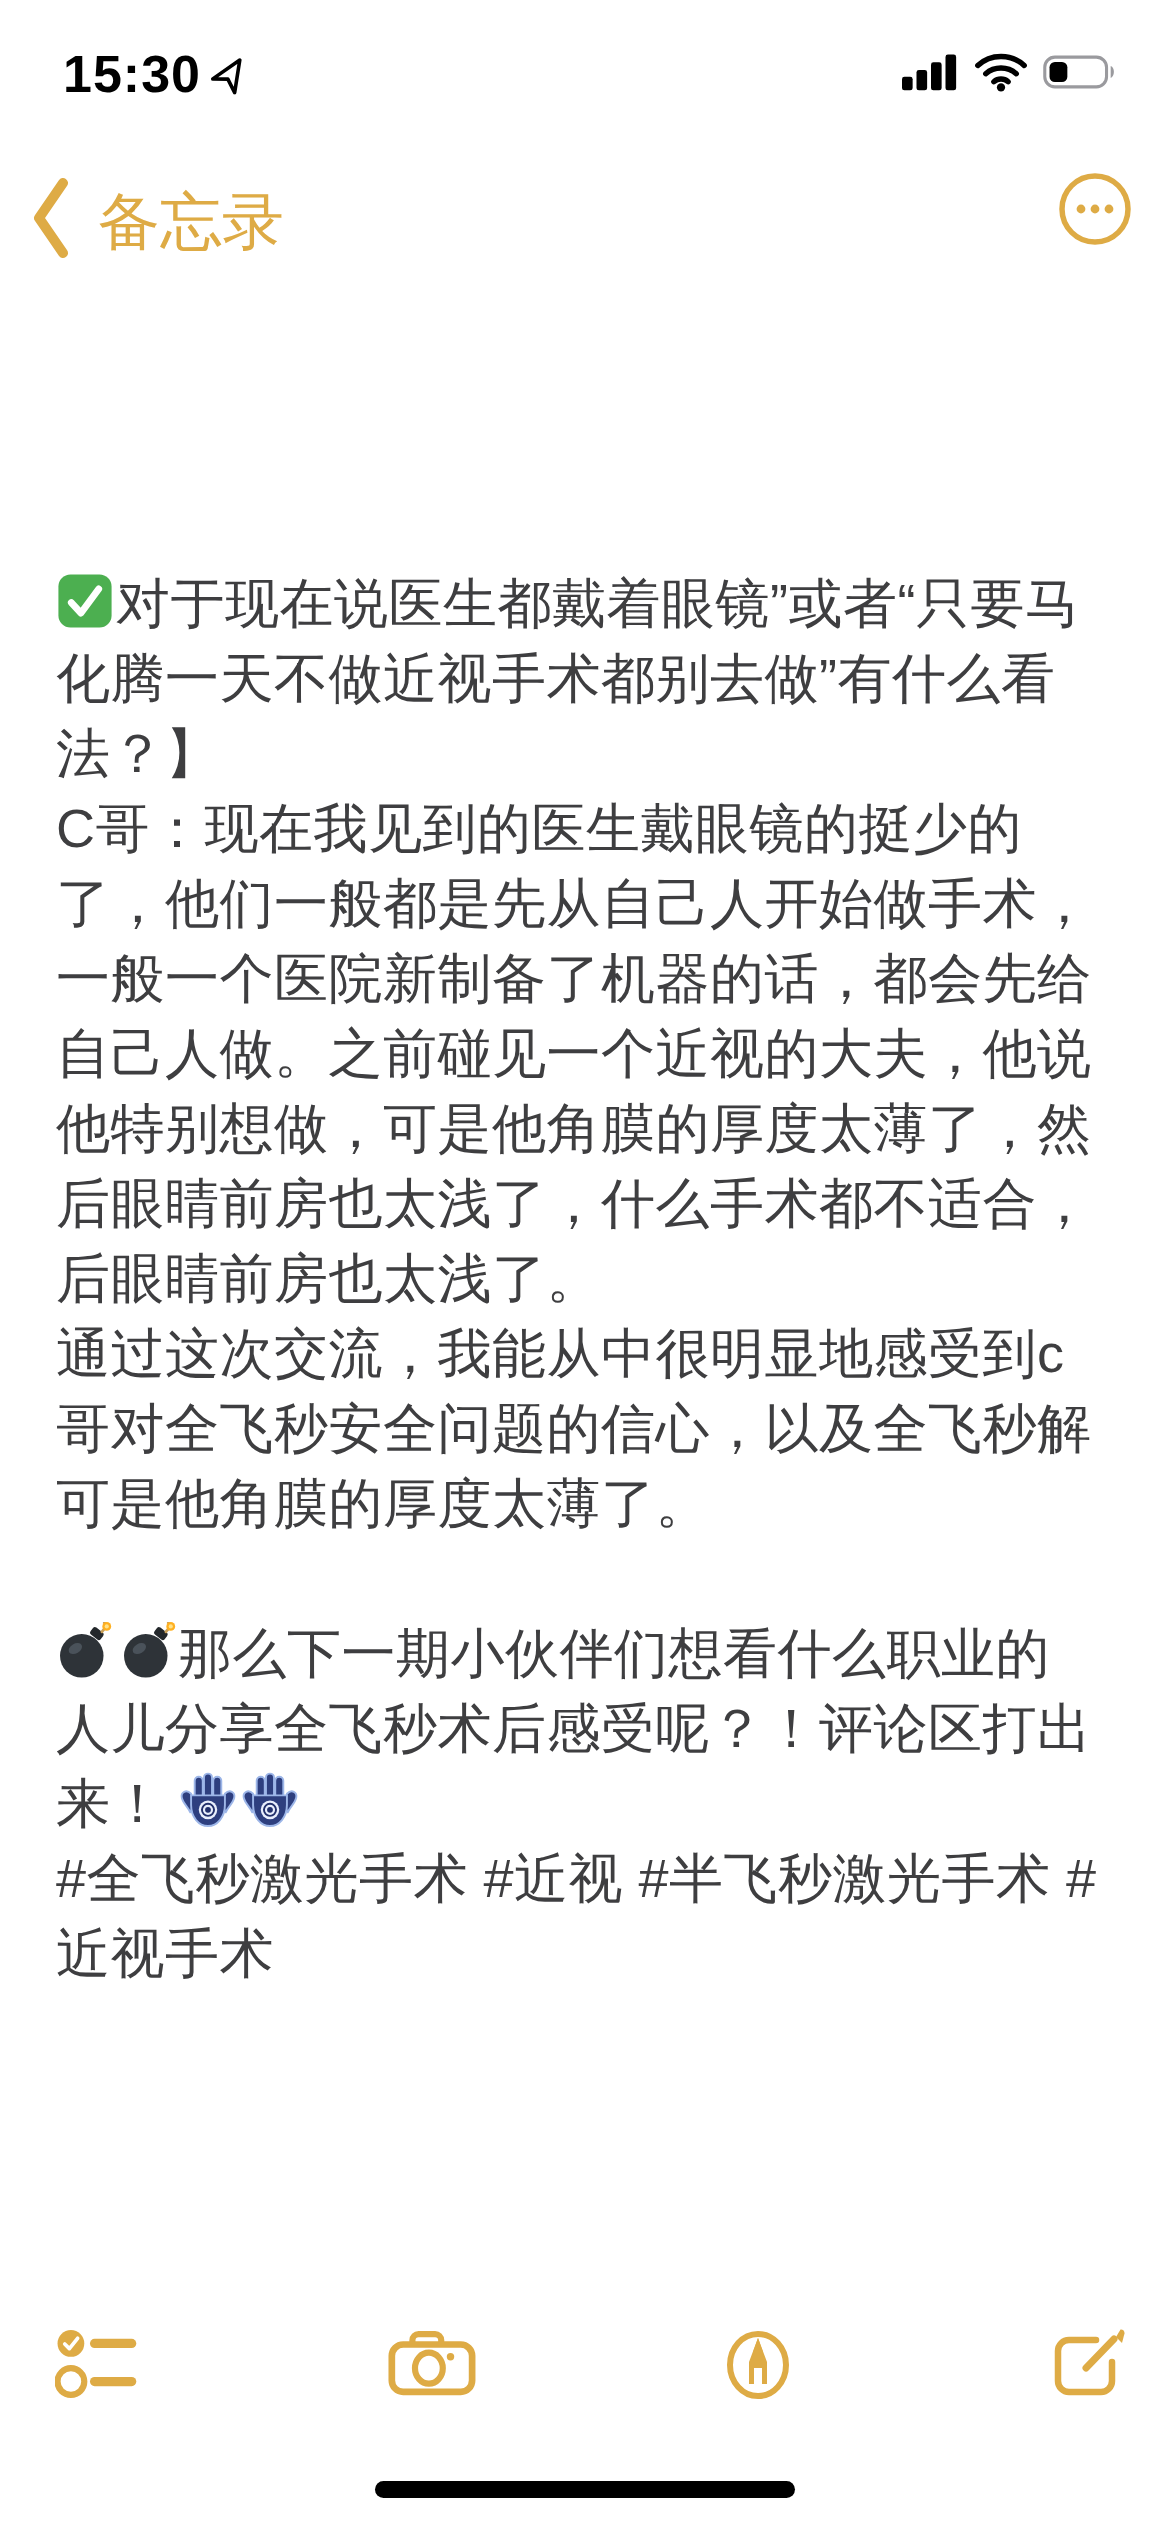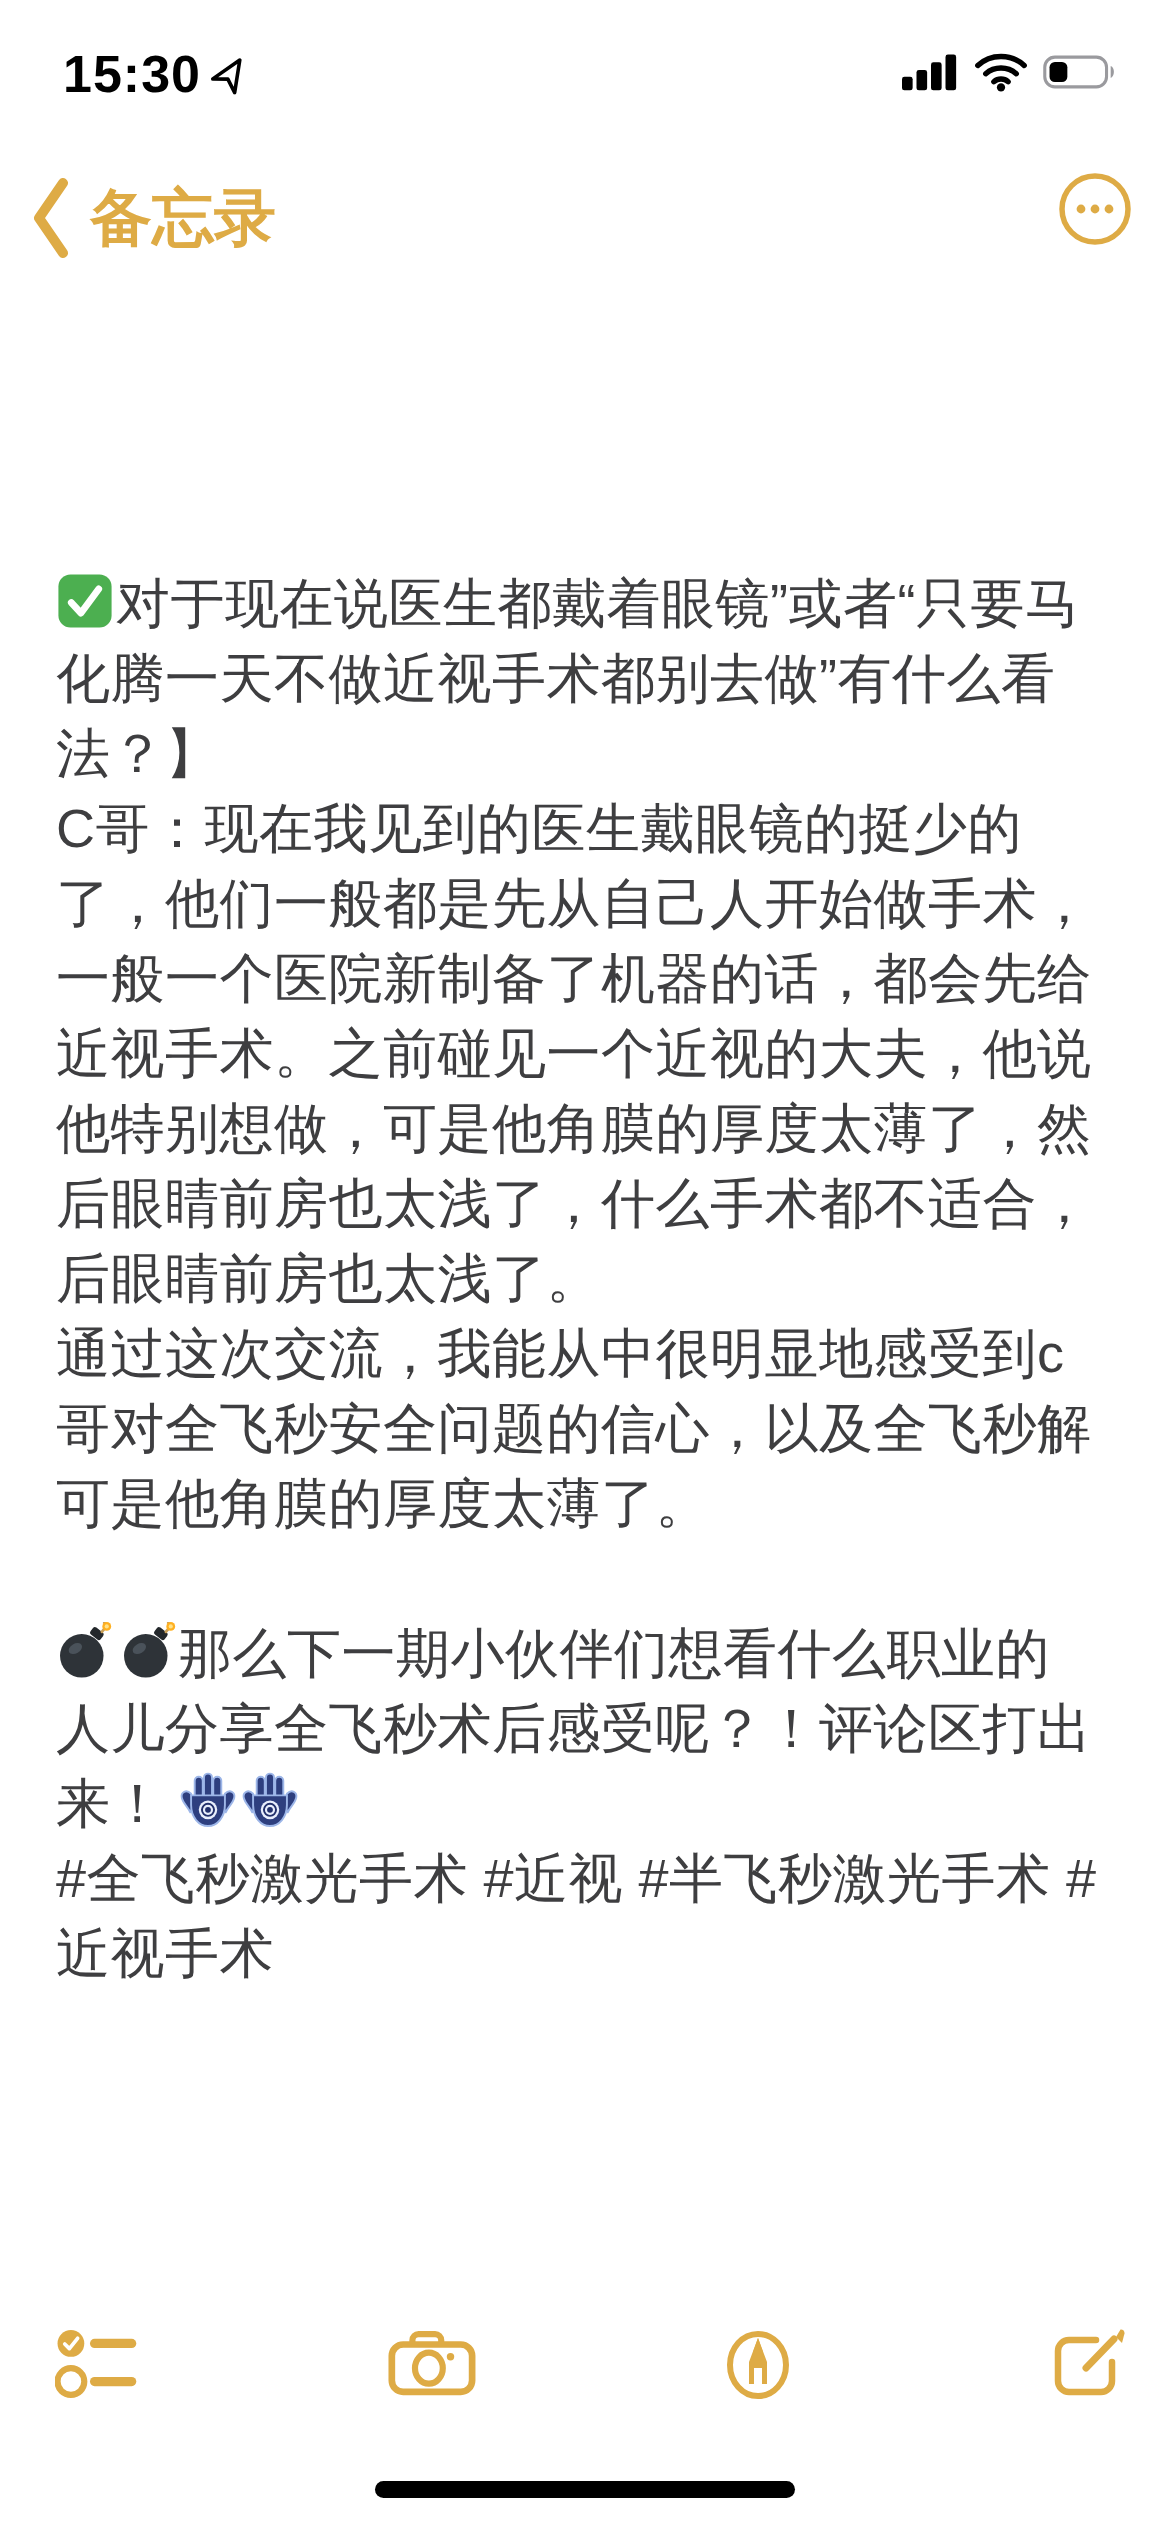--- a/index.html
+++ b/index.html
@@ -14,21 +14,21 @@
   
   .status-bar{position:absolute;top:0;left:0;right:0;height:120px;}
   .time-wrap{position:absolute;left:63px;top:44px;display:flex;align-items:center;gap:10px;}
   .time{font-size:52px;font-weight:700;color:var(--status);letter-spacing:1px;}
   .loc-icon svg{display:block;}
   .status-icons{position:absolute;right:50px;top:52px;display:flex;align-items:center;gap:14px;}
   .status-icons span{display:inline-flex;}
 
   
   .nav-bar{position:absolute;top:150px;left:0;right:0;height:130px;}
-  .back-button{position:absolute;left:30px;top:26px;display:flex;align-items:flex-start;gap:20px;color:var(--accent);cursor:pointer;font-weight:bold;}
+  .back-button{position:absolute;left:30px;top:26px;display:flex;align-items:flex-end;gap:28px;color:var(--accent);cursor:pointer;}
   .back-label{font-size:62px;color:var(--accent);}
   .more-button{position:absolute;right:38px;top:22px;width:74px;height:74px;color:var(--accent);cursor:pointer;}
 
   
   .note-content{position:absolute;top:566px;left:0;right:0;padding:0 56px;color:var(--ink);}
   .note-line{font-size:54px;line-height:75px;height:75px;white-space:nowrap;letter-spacing:0.5px;}
   .emoji{display:inline-block;width:58px;height:58px;vertical-align:-8px;}
   .emoji svg{display:block;width:100%;height:100%;}
   .emoji + .emoji{margin-left:4px;}
   .emoji.lead{margin-right:2px;}
@@ -109,21 +109,21 @@
   <div class="note-content" id="note-content">
       <div class="note-line"><span class="emoji lead"><svg viewBox="0 0 72 72">
             <rect x="3" y="3" width="66" height="66" rx="15" fill="#4CAF50"></rect>
             <path d="M19,38 L31,51 L53,21" fill="none" stroke="#fff" stroke-width="8.5" stroke-linecap="round" stroke-linejoin="round"></path>
           </svg></span><span>对于现在说医生都戴着眼镜”或者“只要马</span></div>
       <div class="note-line"><span>化腾一天不做近视手术都别去做”有什么看</span></div>
       <div class="note-line"><span>法？】</span></div>
       <div class="note-line"><span>C哥：现在我见到的医生戴眼镜的挺少的</span></div>
       <div class="note-line"><span>了，他们一般都是先从自己人开始做手术，</span></div>
       <div class="note-line"><span>一般一个医院新制备了机器的话，都会先给</span></div>
-      <div class="note-line"><span>近视手术。之前碰见一个近视的大夫，他说</span></div>
+      <div class="note-line"><span>自己人做。之前碰见一个近视的大夫，他说</span></div>
       <div class="note-line"><span>他特别想做，可是他角膜的厚度太薄了，然</span></div>
       <div class="note-line"><span>后眼睛前房也太浅了，什么手术都不适合，</span></div>
       <div class="note-line"><span>后眼睛前房也太浅了。</span></div>
       <div class="note-line"><span>通过这次交流，我能从中很明显地感受到c</span></div>
       <div class="note-line"><span>哥对全飞秒安全问题的信心，以及全飞秒解</span></div>
       <div class="note-line"><span>可是他角膜的厚度太薄了。</span></div>
       <div class="note-line"></div>
       <div class="note-line"><span class="emoji lead"><svg viewBox="0 0 72 72">
             <circle cx="32" cy="42" r="27" fill="#2E3338"></circle>
             <ellipse cx="24" cy="33" rx="9" ry="6" fill="#4A525A" transform="rotate(-30 24 33)"></ellipse>

